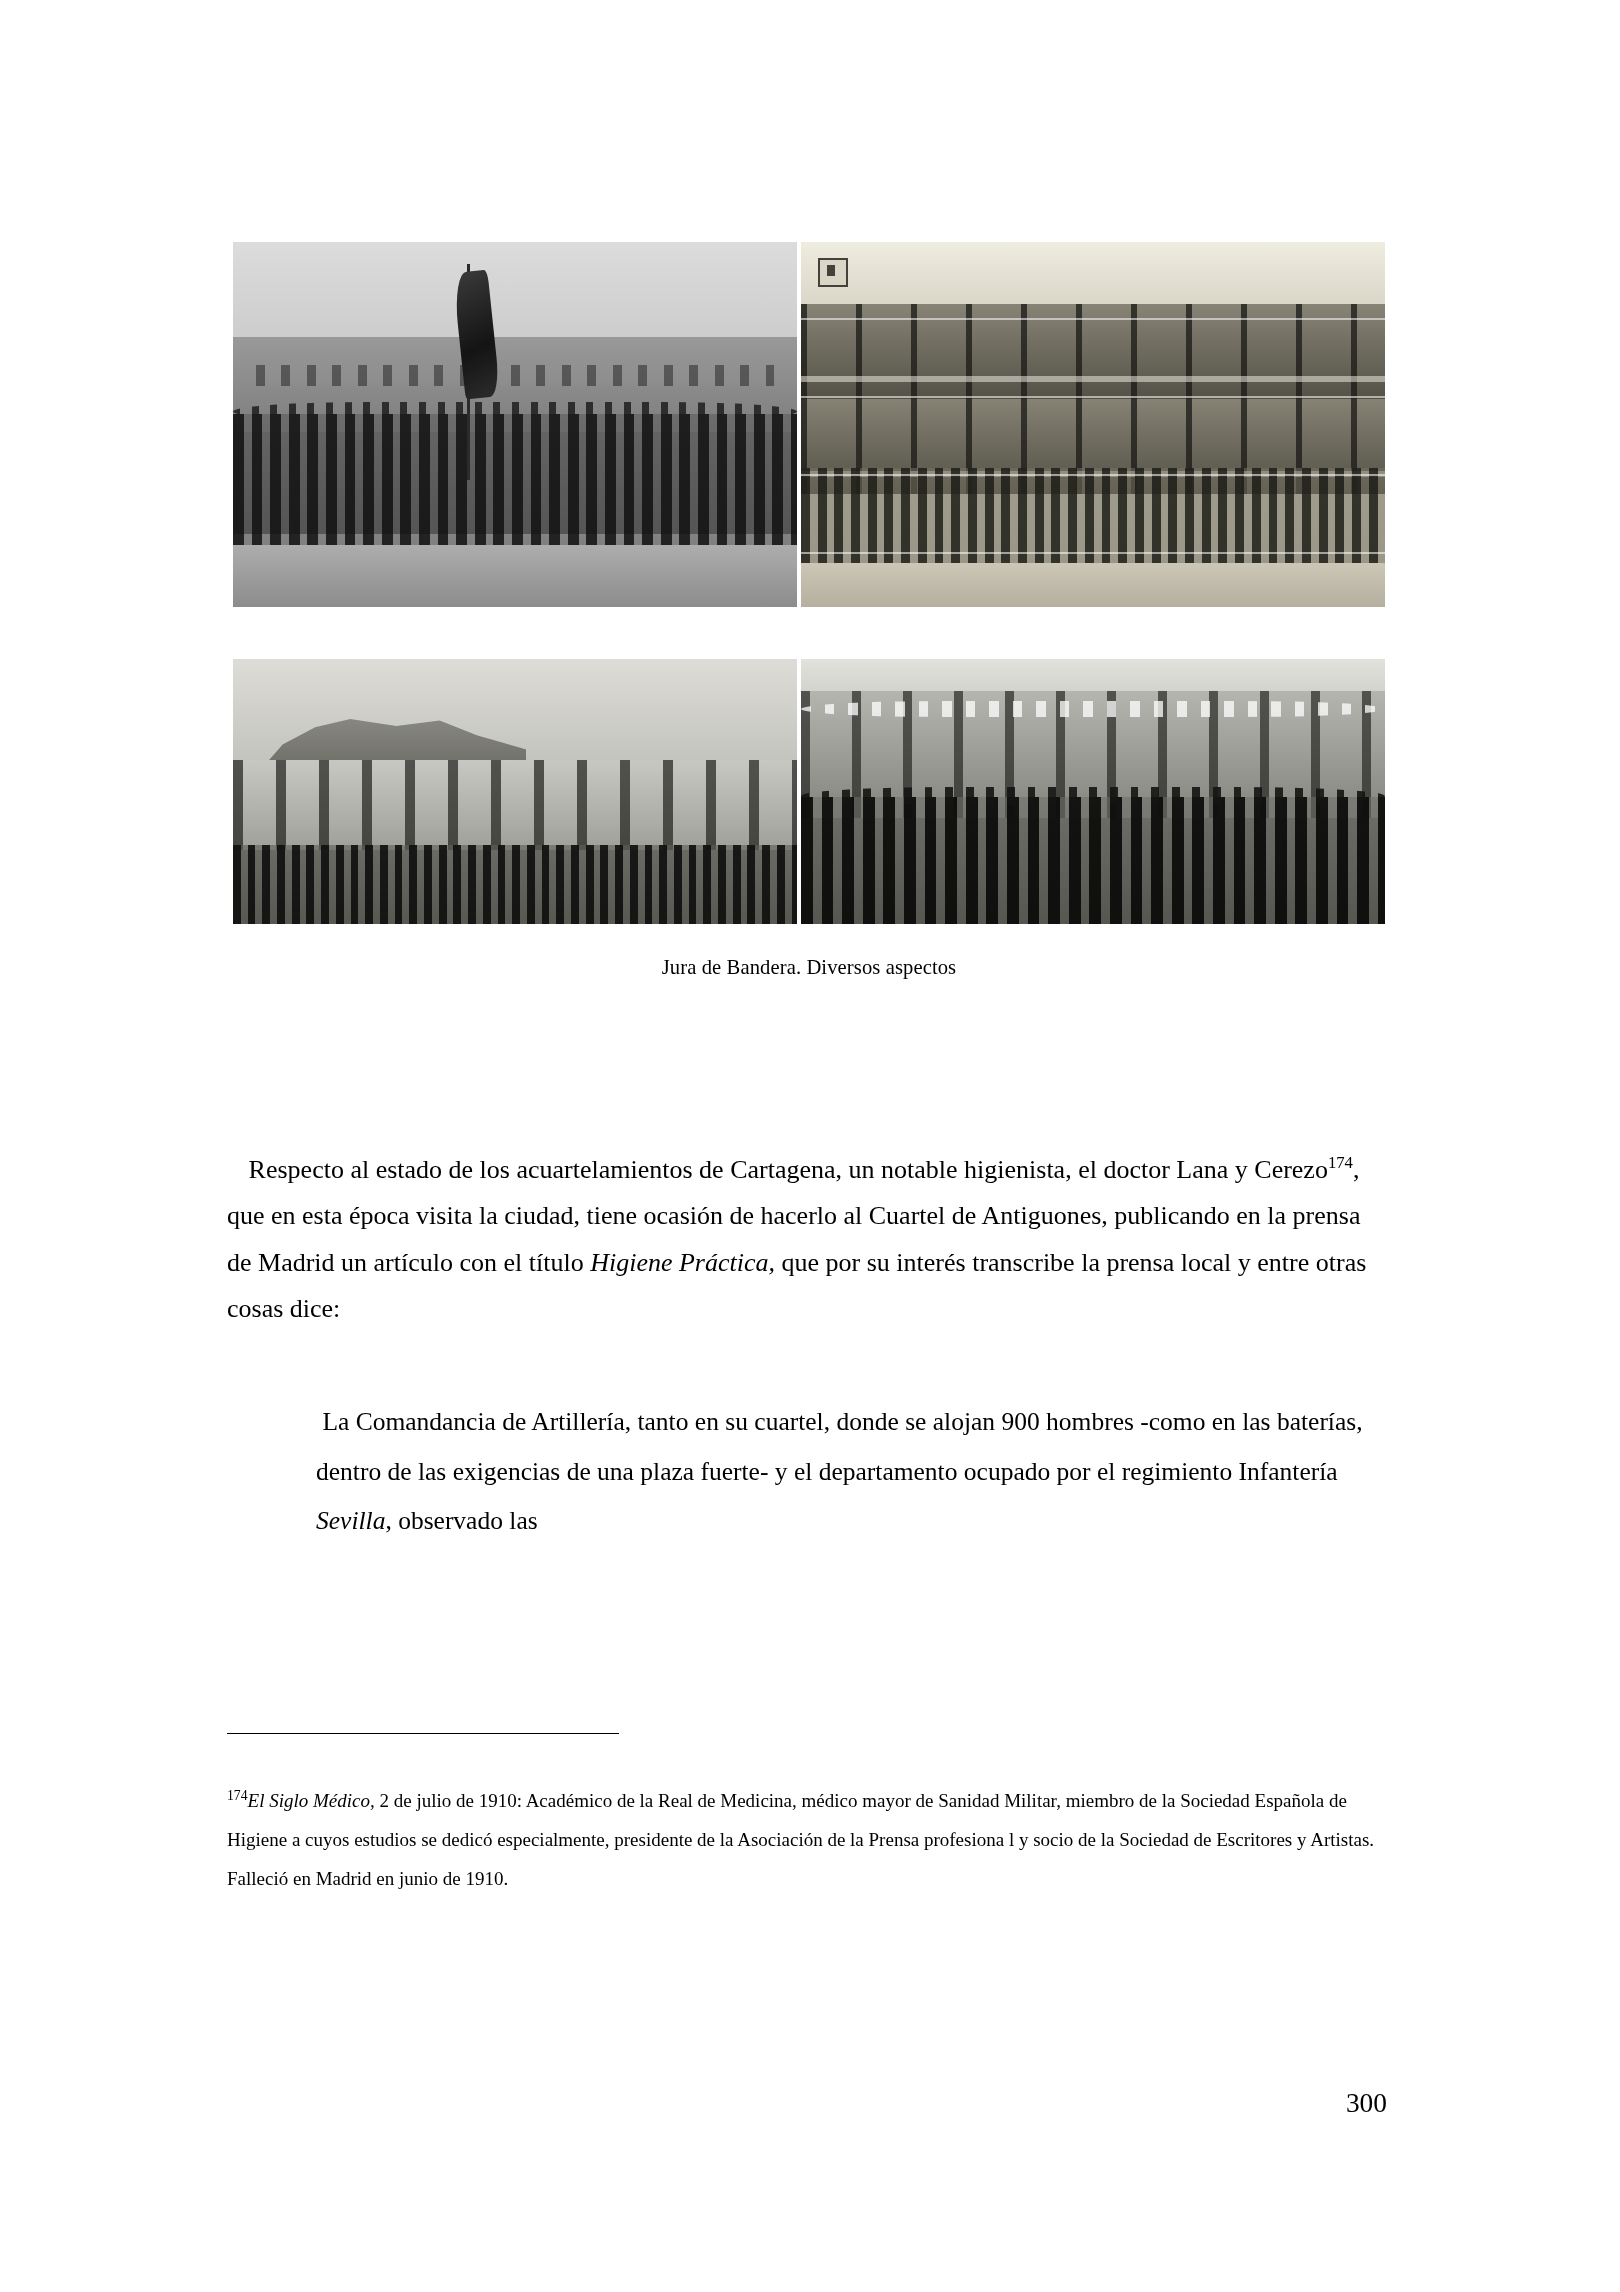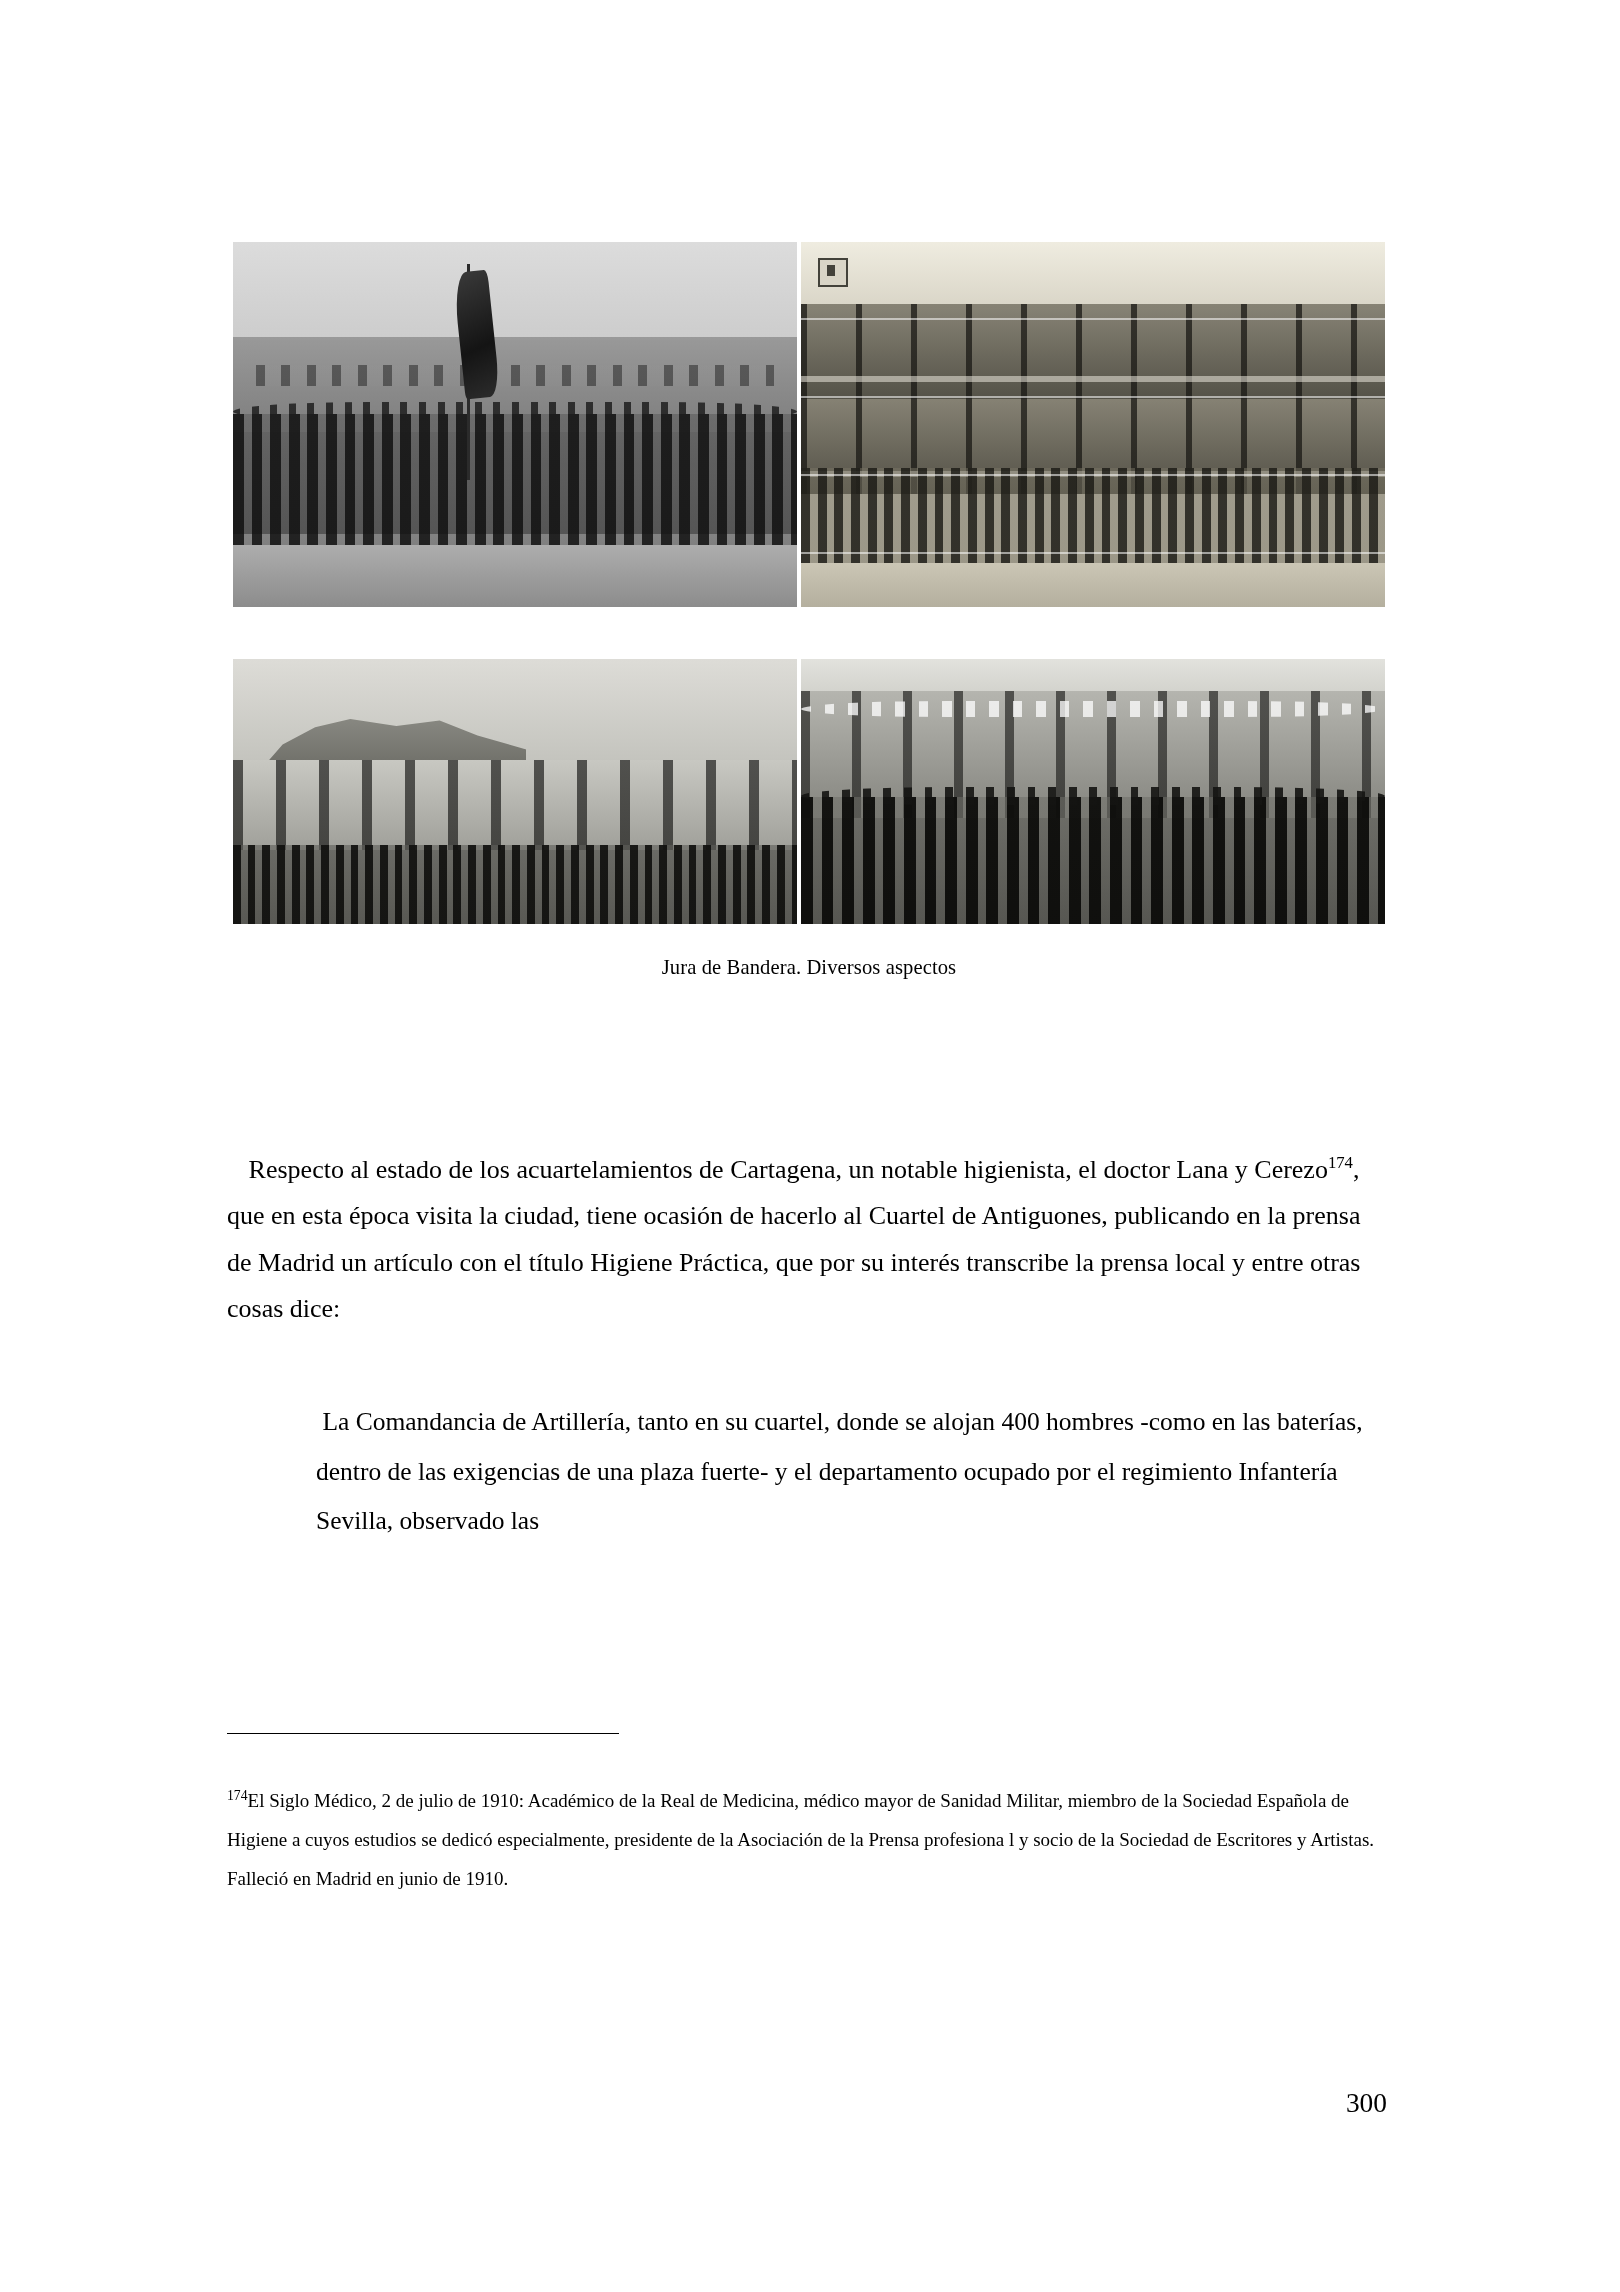--- a/index.html
+++ b/index.html
@@ -245,21 +245,21 @@
   }
   .body-text p {
     margin: 0 0 3.9px 0;
   }
   .para-1 { text-indent: 21.6px; }
   sup.fn {
     font-size: 16.7px;
     vertical-align: super;
     line-height: 0;
   }
-  .it { }
+  .it { font-style: italic; }
 
   .quote-block {
     position: absolute;
     left: 316px;
     top: 1397px;
     width: 1068px;
     font-size: 25.5px;
     line-height: 1.95;
   }
   .quote-block p { margin: 0 0 29px 0; }
@@ -351,21 +351,21 @@
     </div>
 
     <div class="figure-caption">Jura de Bandera. Diversos aspectos</div>
   </div>
 
   <div class="body-text">
     <p class="para-1"><span>Respecto al estado de los acuartelamientos de Cartagena, un notable higienista, el doctor Lana y Cerezo</span><sup class="fn">174</sup><span>, que en esta época visita la ciudad, tiene ocasión de hacerlo al Cuartel de Antiguones, publicando en la prensa de Madrid un artículo con el título </span><span class="it">Higiene Práctica,</span><span> que por su interés transcribe la prensa local y entre otras cosas dice:</span></p>
   </div>
 
   <div class="quote-block">
-    <p>&nbsp;<span>La Comandancia de Artillería, tanto en su cuartel, donde se alojan 400 hombres -como en las baterías, dentro de las exigencias de una plaza fuerte- y el departamento ocupado por el regimiento Infantería </span><span class="it">Sevilla</span><span>, observado las</span></p>
+    <p>&nbsp;<span>La Comandancia de Artillería, tanto en su cuartel, donde se alojan 900 hombres -como en las baterías, dentro de las exigencias de una plaza fuerte- y el departamento ocupado por el regimiento Infantería </span><span class="it">Sevilla</span><span>, observado las</span></p>
   </div>
 
   <div class="fn-rule"></div>
 
   <div class="footnote">
     <sup>174</sup><span class="it">El Siglo Médico,</span><span> 2 de julio de 1910: Académico de la Real de Medicina, médico mayor de Sanidad Militar, miembro de la Sociedad Española de Higiene a cuyos estudios se dedicó especialmente, presidente de la Asociación de la Prensa profesiona l y socio de la Sociedad de Escritores y Artistas. Falleció en Madrid en junio de 1910.</span>
   </div>
 
   <div class="page-number">300</div>
 

